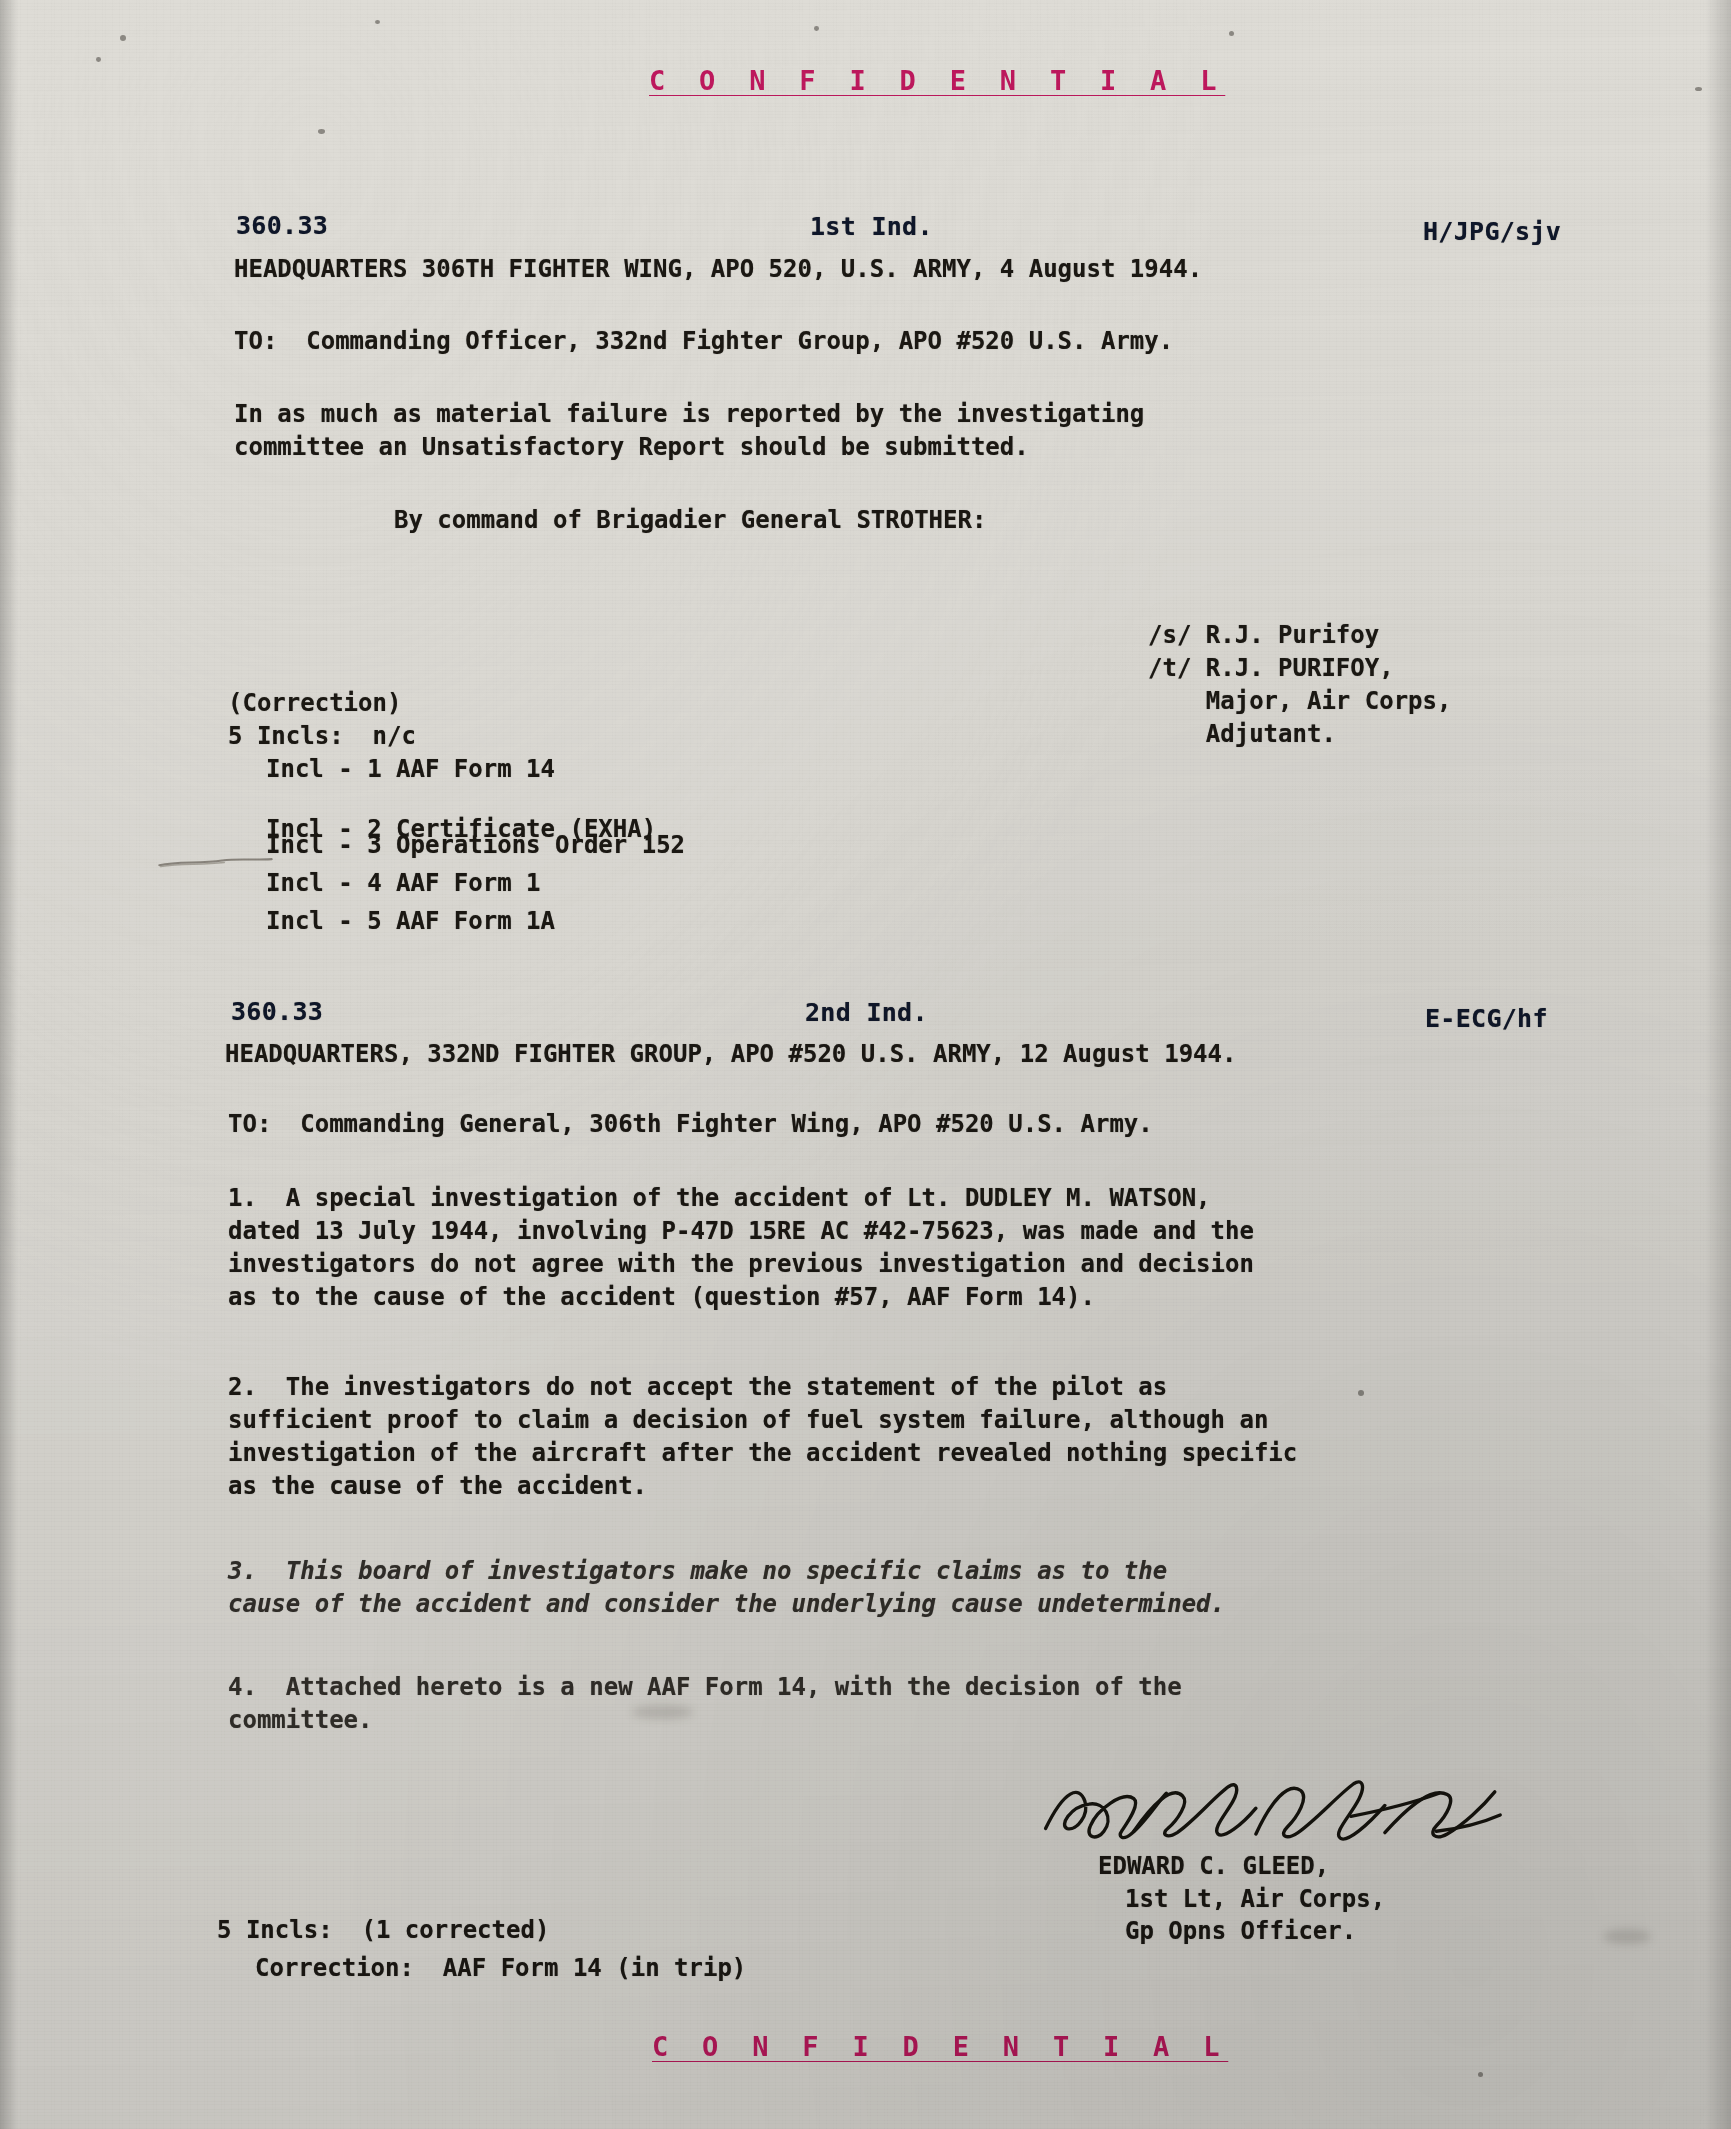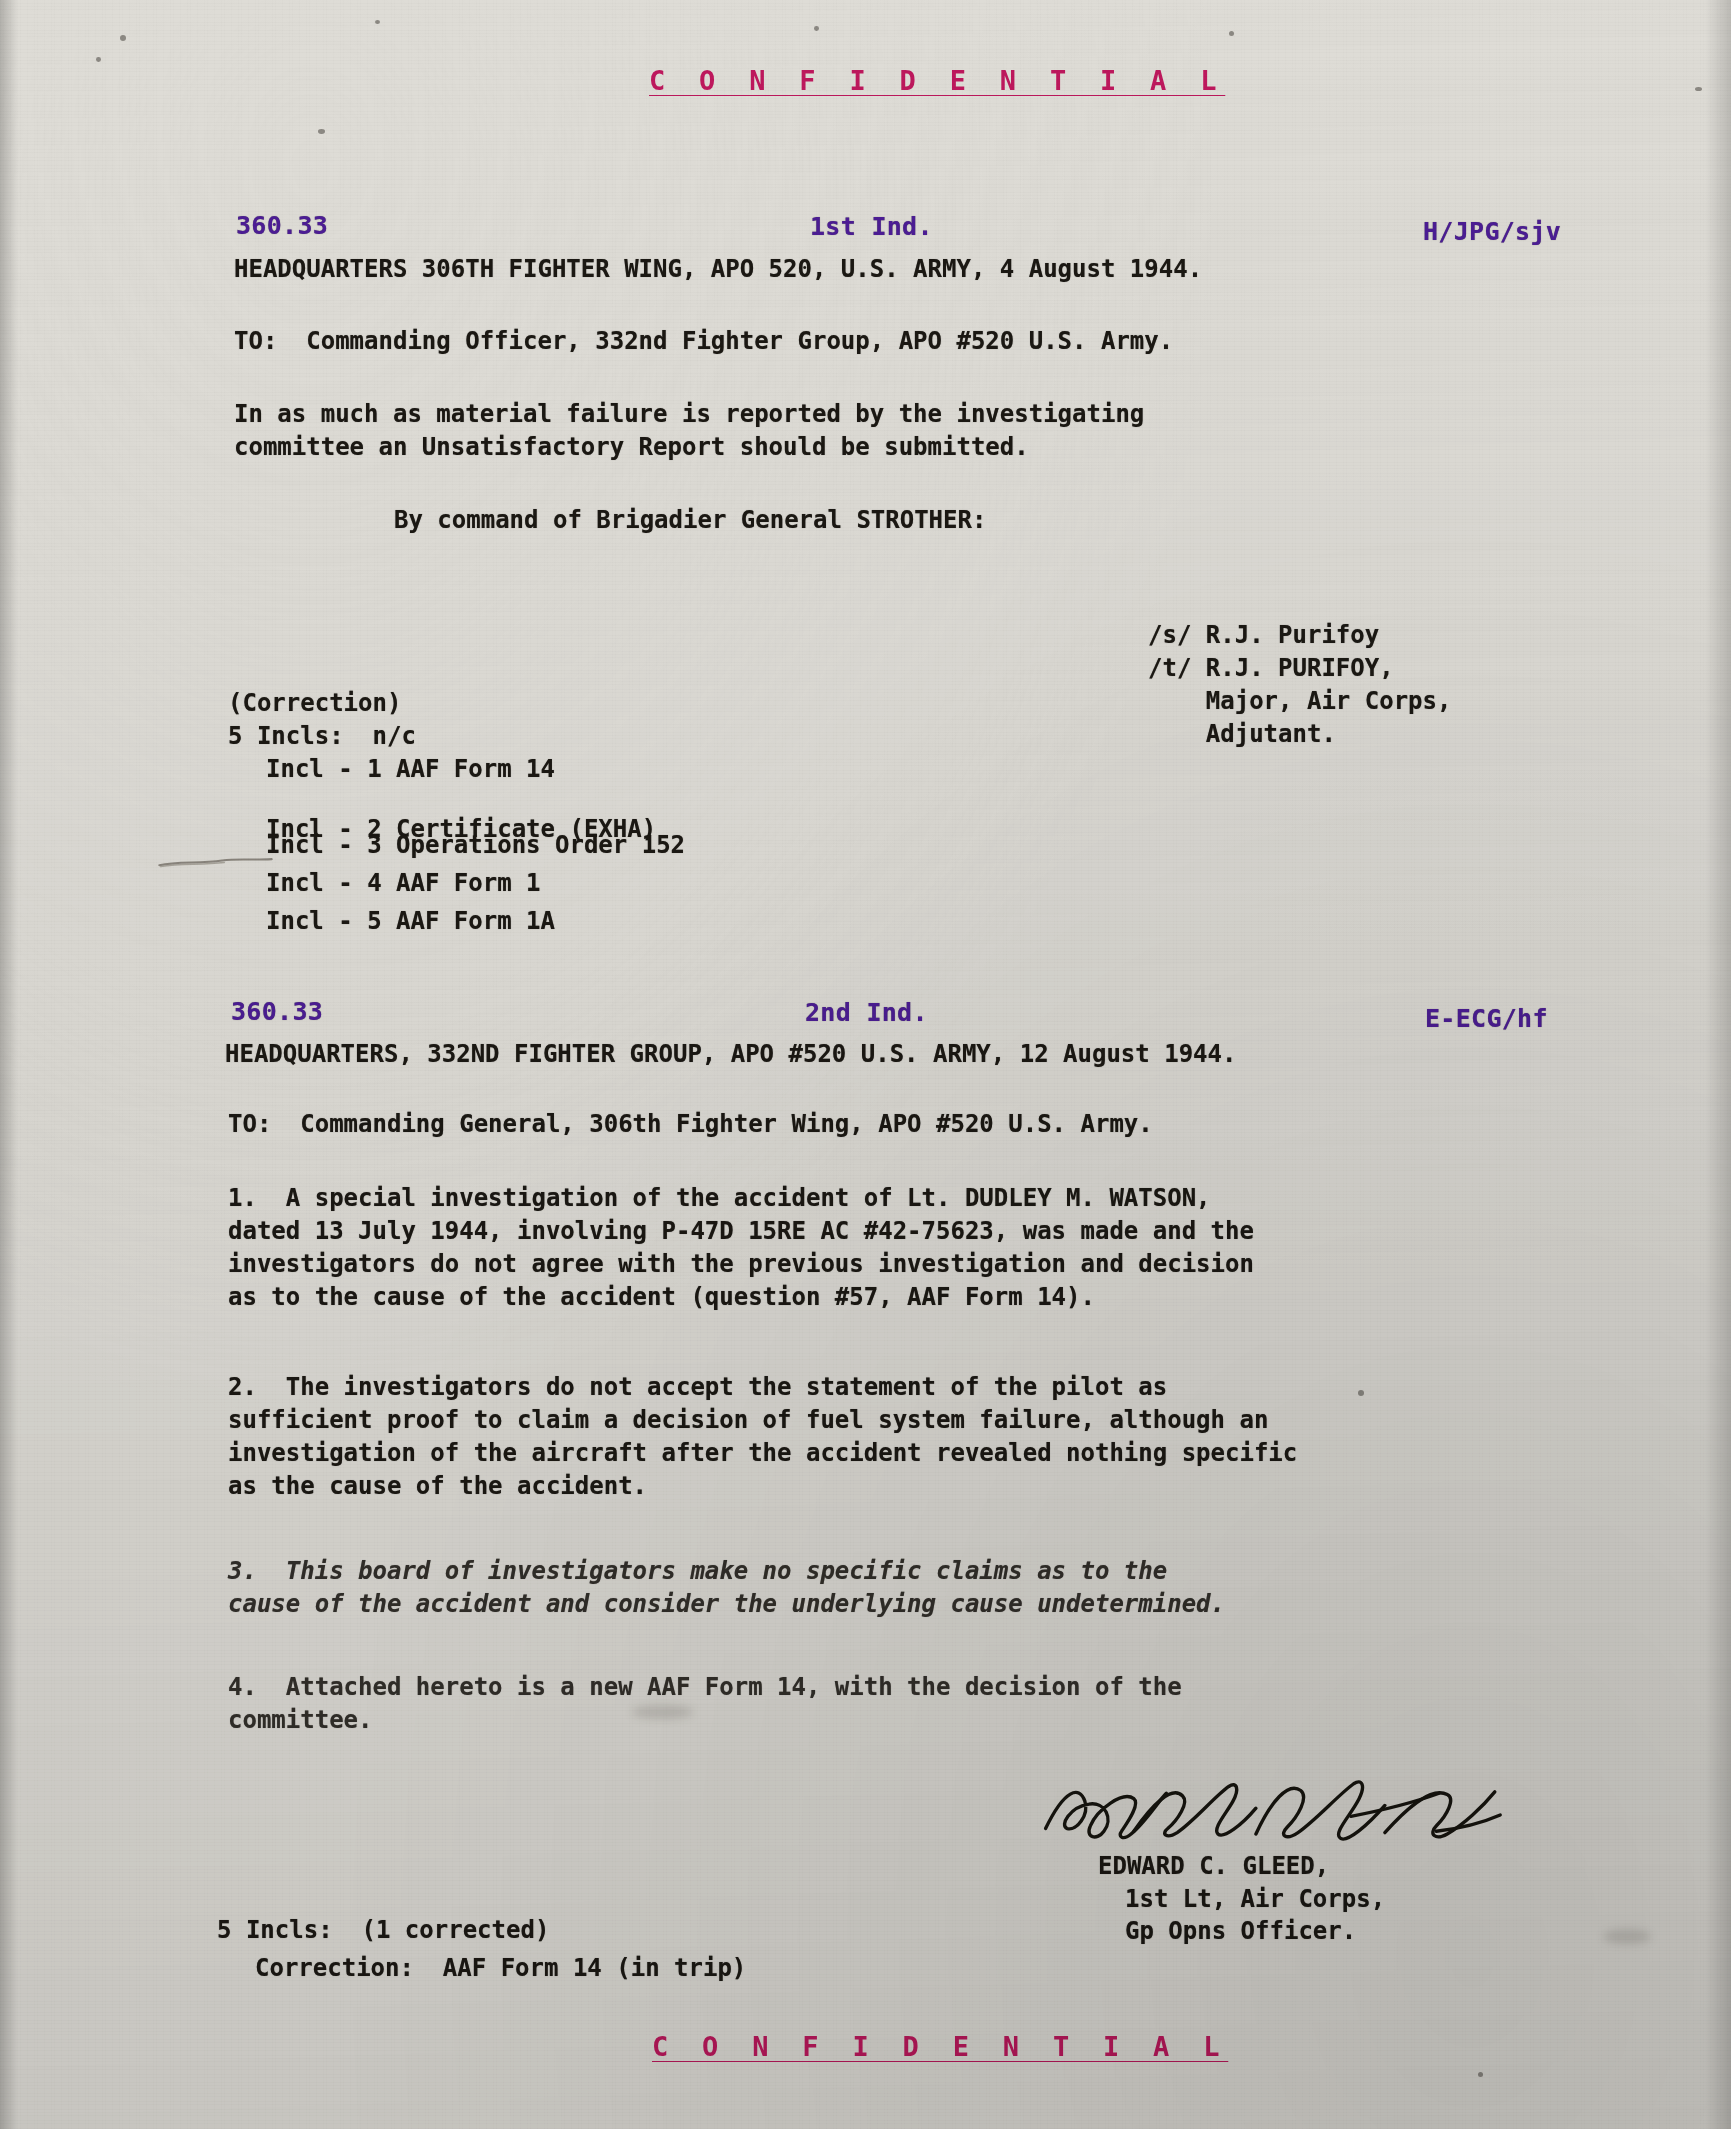--- a/index.html
+++ b/index.html
@@ -49,21 +49,21 @@
     background: linear-gradient(270deg, rgba(0,0,0,0.16), rgba(0,0,0,0));
     pointer-events: none;
   }
 
   .typed {
     position: absolute;
     white-space: pre;
     font-family: "DejaVu Sans Mono", monospace;
     font-weight: 700;
     letter-spacing: 0.3px;
-    color: #4c1d95;
+    color: #0f172a;
     text-shadow: 0 0 0.8px rgba(20,18,14,0.55);
   }
   .fs-head { font-size: 25px; }
   .faint { color: #34302a; opacity: 0.88; }
 
   .stamp {
     position: absolute;
     font-family: "DejaVu Sans Mono", monospace;
     font-weight: 700;
     font-size: 27px;

